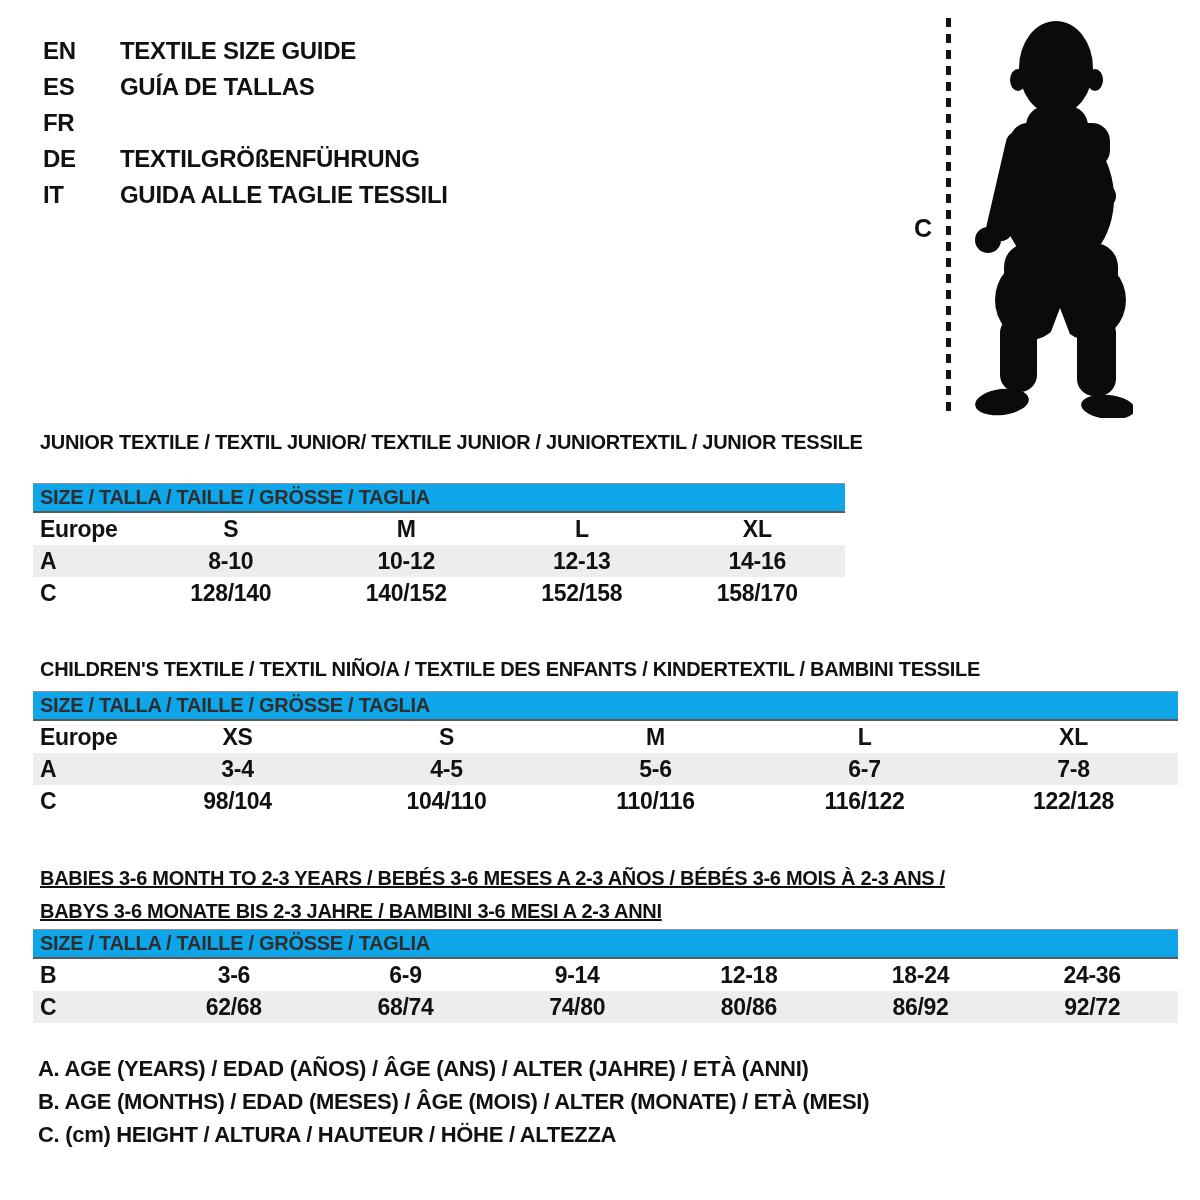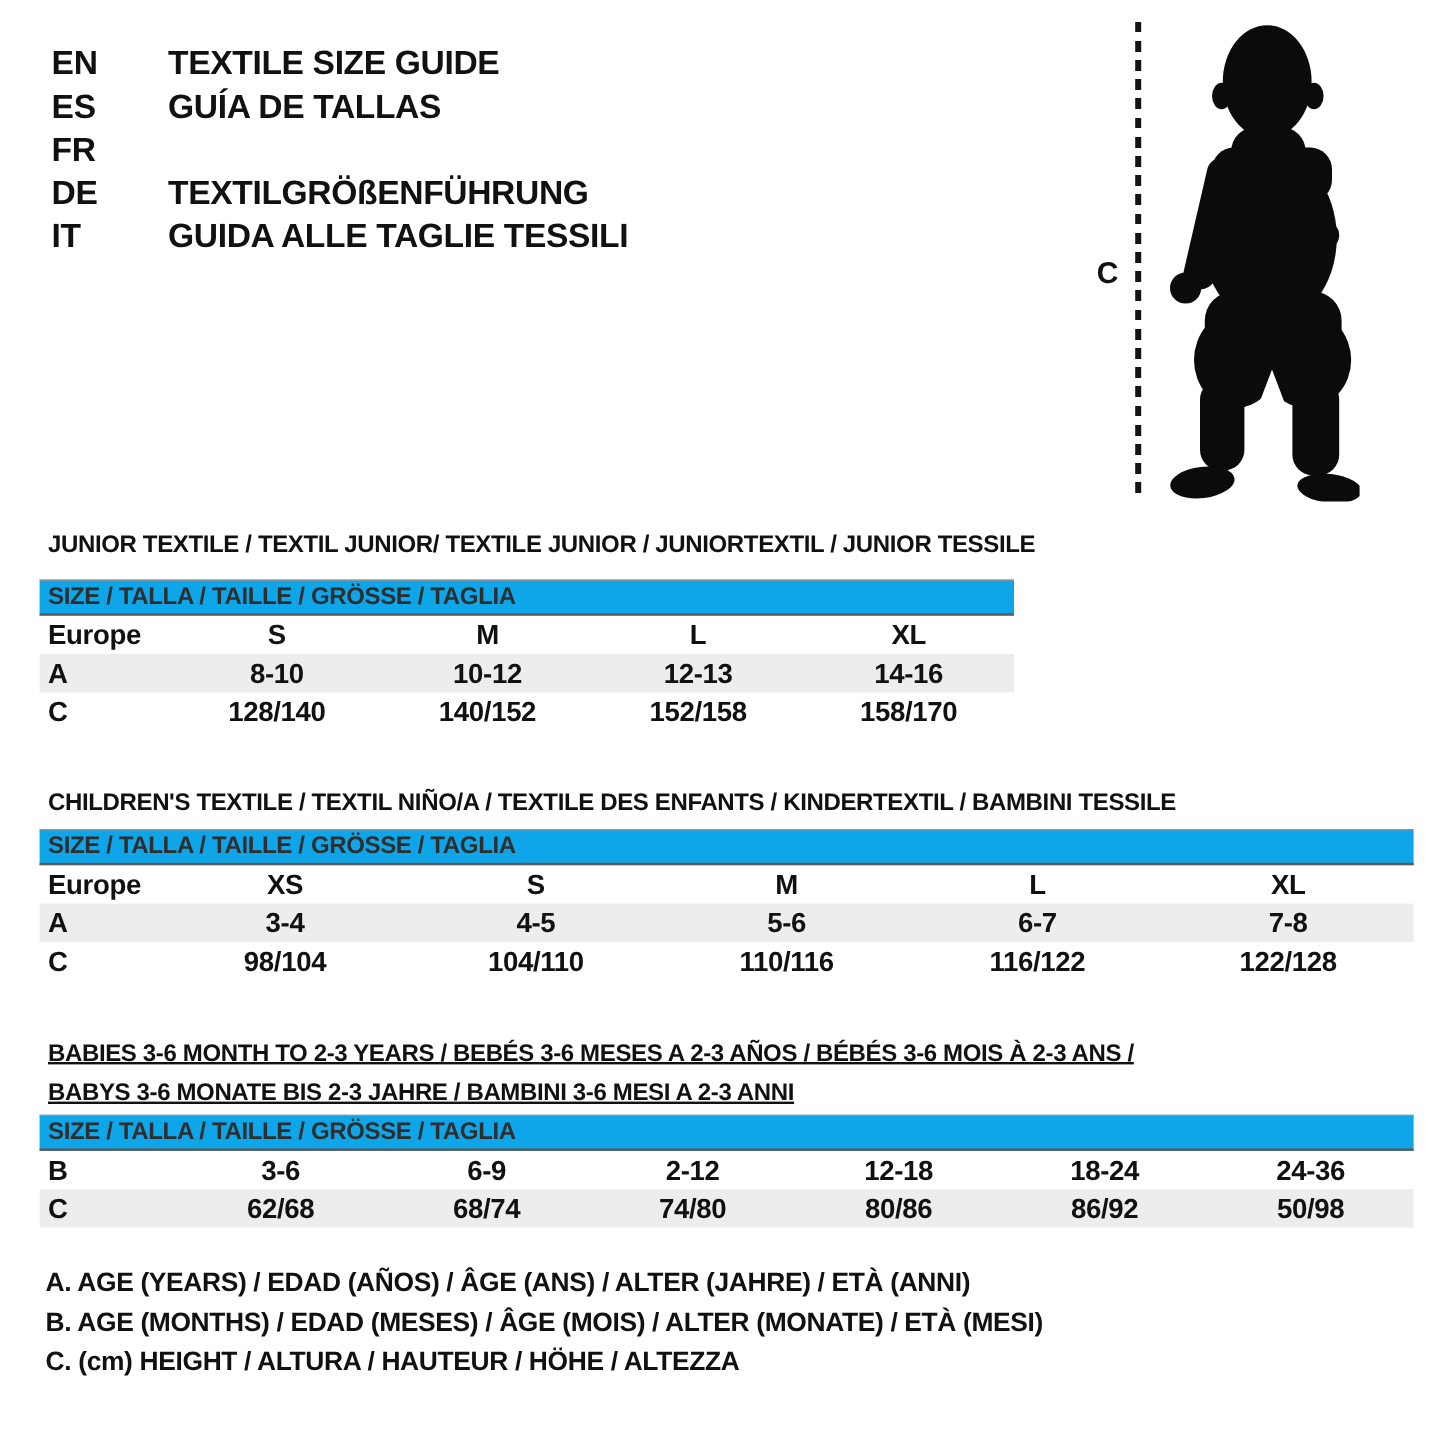--- a/index.html
+++ b/index.html
@@ -5,34 +5,34 @@
   html,body { margin:0; padding:0; background:#ffffff; }
   body {
     width:1200px; height:1200px; position:relative; overflow:hidden;
     font-family:"Liberation Sans", sans-serif;
     font-weight:bold; color:#111111; letter-spacing:-0.3px;
   }
   .page { position:absolute; inset:0; background:#ffffff; }
 
   
   .langs { position:absolute; left:43px; top:33px; }
-  .lang-row { display:flex; height:36px; align-items:flex-end; font-size:28px;gap:20px; }
+  .lang-row { display:flex; height:36px; align-items:center; font-size:24px; }
   .lang-code { width:77px; }
 
   
   .c-label { position:absolute; left:914px; top:214px; font-size:25px; }
   .dash-line {
     position:absolute; left:946px; top:18px; width:5px; height:398px;
     background:repeating-linear-gradient(to bottom,#141414 0 9px,transparent 9px 16px);
   }
   .silhouette { position:absolute; left:968px; top:18px; width:165px; height:400px; }
 
   
   .sec-title { position:absolute; left:40px; font-size:20px; white-space:nowrap; }
-  .t1 { top:426px; }
+  .t1 { top:414px; }
   .t2 { top:641px; }
   .t3 { top:845px; line-height:33px;text-decoration:underline; }
   .t3 span { display:block; }
 
   
   .tbl { position:absolute; left:33px; }
   .tbl-head {
     height:27px; background:#0ea5e9; color:#2e2e2e;
     border-top:1px solid #919191; border-bottom:2px solid #5a5a5a;
     display:flex; align-items:center; padding-left:7px; font-size:20px;
@@ -162,33 +162,33 @@
   <h2 class="sec-title t3">
     <span>BABIES 3-6 MONTH TO 2-3 YEARS / BEBÉS 3-6 MESES A 2-3 AÑOS / BÉBÉS 3-6 MOIS À 2-3 ANS /</span>
     <span>BABYS 3-6 MONATE BIS 2-3 JAHRE / BAMBINI 3-6 MESI A 2-3 ANNI</span>
   </h2>
   <div class="tbl t-babies">
     <div class="tbl-head">SIZE / TALLA / TAILLE / GRÖSSE / TAGLIA</div>
     <div class="row">
       <span class="cell lab">B</span>
       <span class="cell">3-6</span>
       <span class="cell">6-9</span>
-      <span class="cell">2-12</span>
+      <span class="cell">9-14</span>
       <span class="cell">12-18</span>
       <span class="cell">18-24</span>
       <span class="cell">24-36</span>
     </div>
     <div class="row alt">
       <span class="cell lab">C</span>
       <span class="cell">62/68</span>
       <span class="cell">68/74</span>
       <span class="cell">74/80</span>
       <span class="cell">80/86</span>
       <span class="cell">86/92</span>
-      <span class="cell">50/98</span>
+      <span class="cell">92/72</span>
     </div>
   </div>
 
   <footer class="legend">
     <div class="legend-line">A. AGE (YEARS) / EDAD (AÑOS) / ÂGE (ANS) / ALTER (JAHRE) / ETÀ (ANNI)</div>
     <div class="legend-line">B. AGE (MONTHS) / EDAD (MESES) / ÂGE (MOIS) / ALTER (MONATE) / ETÀ (MESI)</div>
     <div class="legend-line">C. (cm) HEIGHT / ALTURA / HAUTEUR / HÖHE / ALTEZZA</div>
   </footer>
 
 </div>

